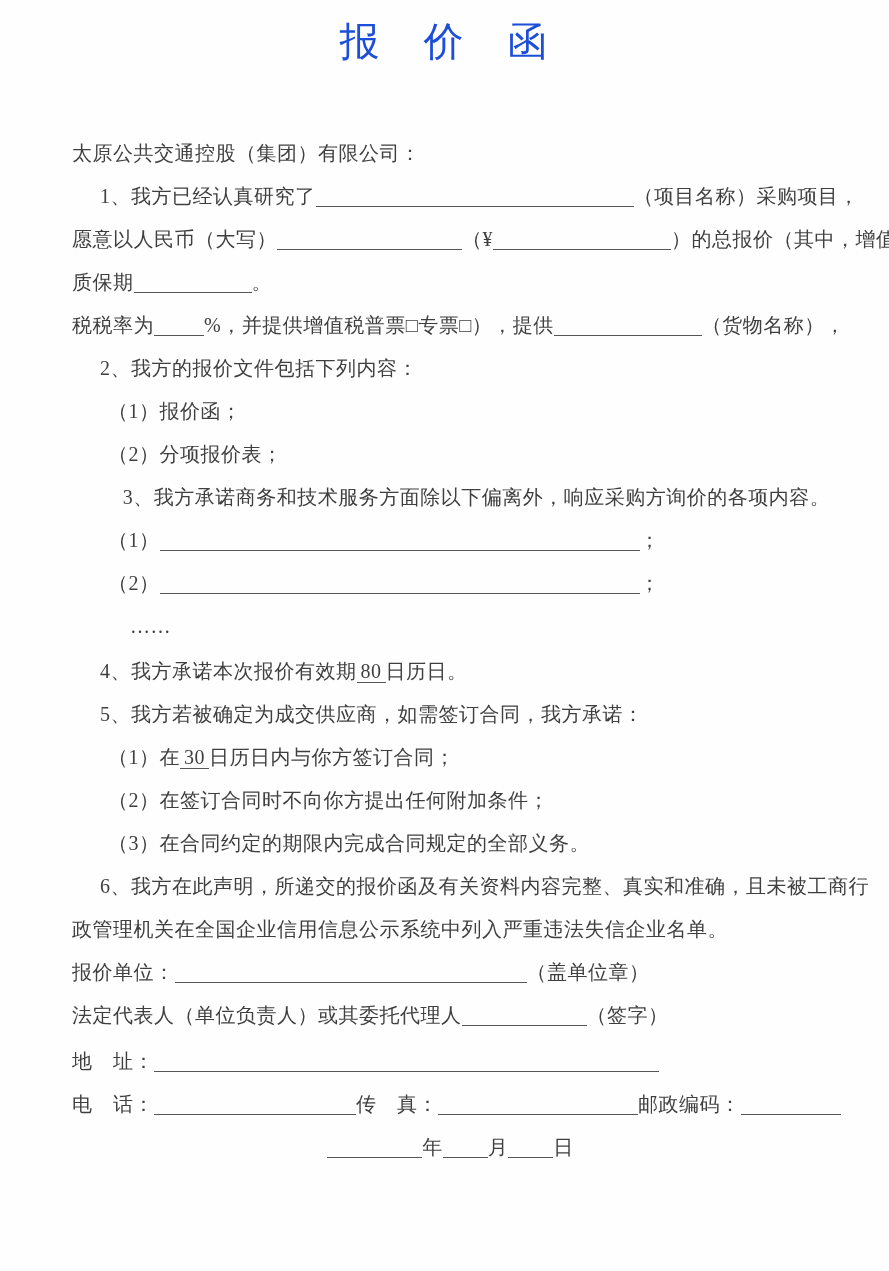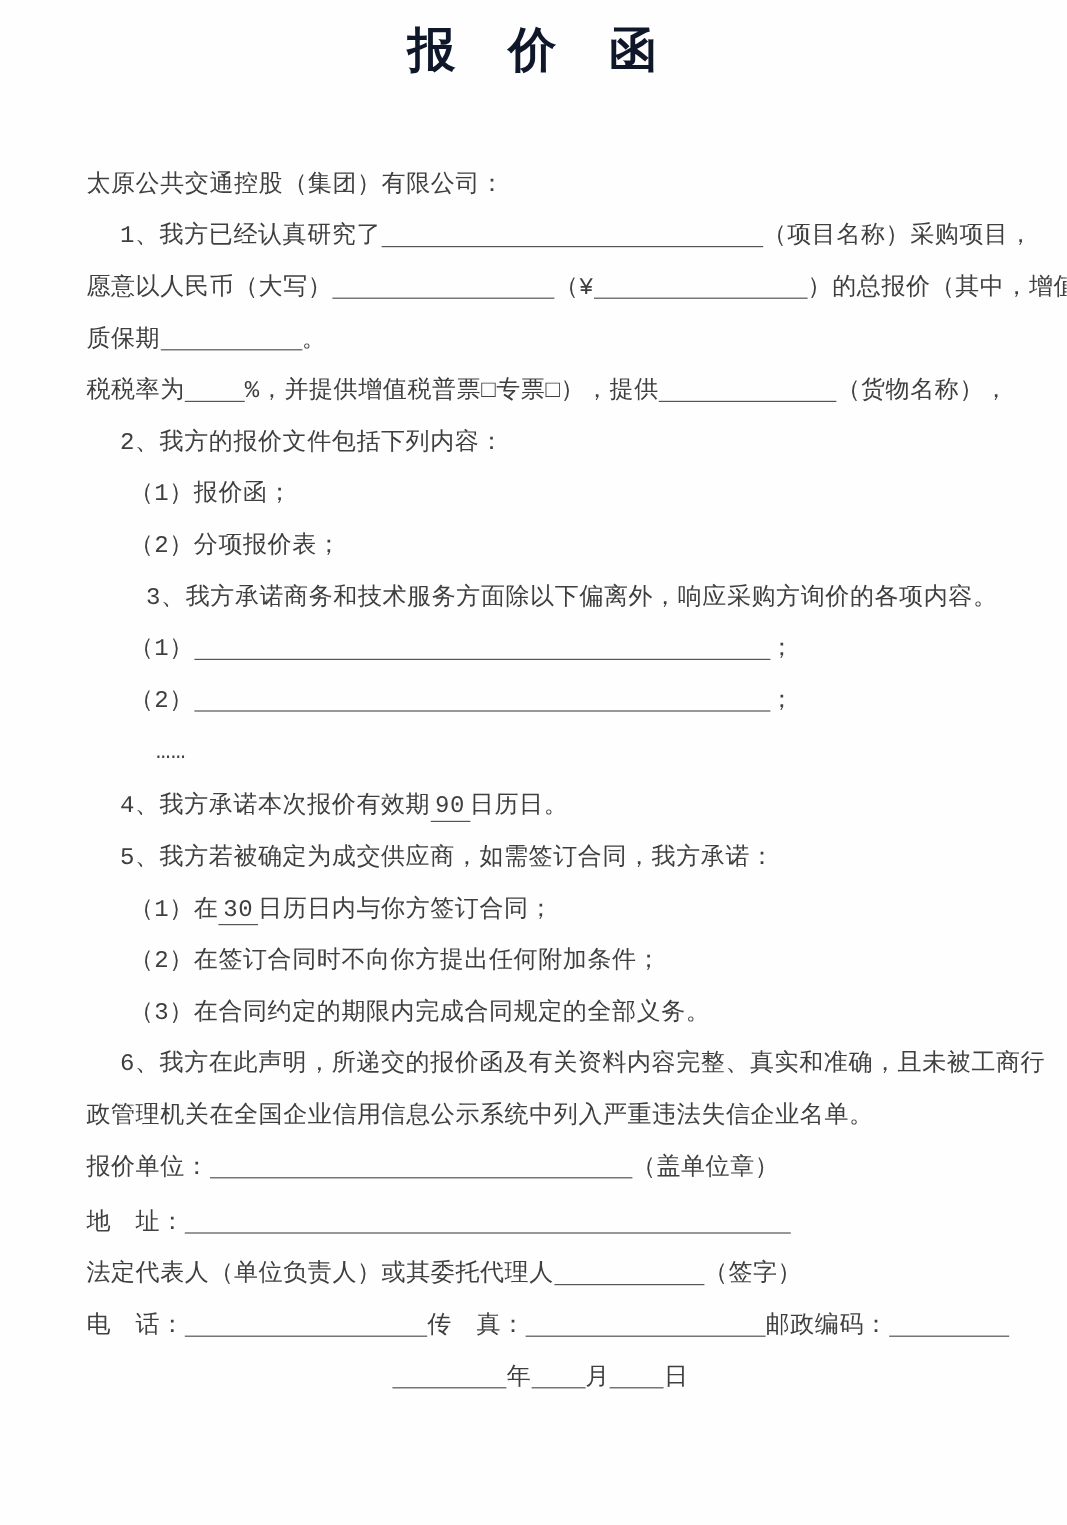--- a/index.html
+++ b/index.html
@@ -19,38 +19,37 @@
     font-family: "Liberation Serif", "DejaVu Serif", serif;
     overflow: hidden;
   }
   .doc-title {
     margin: 0 0 64px 0;
     padding-right: 36px;
     height: 52px;
     line-height: 52px;
     text-align: center;
     font-size: 40px;
-    font-weight: bold;
+    font-weight: normal;
     letter-spacing: 2px;
-    color: #0f172a;
+    color: #1d4ed8;
     white-space: nowrap;
   }
   .doc-body .line {
     height: 43px;
     line-height: 43px;
     font-size: 20px;
     white-space: nowrap;
   }
   .line.right {
     text-align: center;
     padding-right: 24px;
   }
   .seg {
     letter-spacing: 0.5px;
-    font-family: Liberation Mono, monospace;
   }
   .blank {
     display: inline-block;
     height: 1em;
     border-bottom: 1.4px solid #555555;
     vertical-align: -4px;
   }
   .utext {
     border-bottom: 1.4px solid #555555;
     padding: 0 4px;
@@ -67,26 +66,26 @@
       <div class="line"><span class="seg">愿意以人民币（大写）</span><span class="blank" style="width: 185px; border-bottom-color: rgb(85, 85, 85);"></span><span class="seg">（¥</span><span class="blank" style="width: 178px; border-bottom-color: rgb(85, 85, 85);"></span><span class="seg">）的总报价（其中，增值</span></div>
       <div class="line"><span class="seg">质保期</span><span class="blank" style="width: 118px; border-bottom-color: rgb(85, 85, 85);"></span><span class="seg">。</span></div>
       <div class="line"><span class="seg">税税率为</span><span class="blank" style="width: 50px; border-bottom-color: rgb(85, 85, 85);"></span><span class="seg">%，并提供增值税普票□专票□），提供</span><span class="blank" style="width: 148px; border-bottom-color: rgb(85, 85, 85);"></span><span class="seg">（货物名称），</span></div>
       <div class="line" style="padding-left: 28px;"><span class="seg">2、我方的报价文件包括下列内容：</span></div>
       <div class="line" style="padding-left: 36px;"><span class="seg">（1）报价函；</span></div>
       <div class="line" style="padding-left: 36px;"><span class="seg">（2）分项报价表；</span></div>
       <div class="line" style="padding-left: 28px; text-align: center;"><span class="seg">3、我方承诺商务和技术服务方面除以下偏离外，响应采购方询价的各项内容。</span></div>
       <div class="line" style="padding-left: 36px;"><span class="seg">（1）</span><span class="blank" style="width: 480px; border-bottom-color: rgb(85, 85, 85);"></span><span class="seg">；</span></div>
       <div class="line" style="padding-left: 36px;"><span class="seg">（2）</span><span class="blank" style="width: 480px; border-bottom-color: rgb(85, 85, 85);"></span><span class="seg">；</span></div>
       <div class="line" style="padding-left: 58px;"><span class="seg">……</span></div>
-      <div class="line" style="padding-left: 28px; margin-top: 2px;"><span class="seg">4、我方承诺本次报价有效期</span><span class="seg utext">90</span><span class="seg">日历日。</span></div>
+      <div class="line" style="padding-left: 28px; margin-top: 2px;"><span class="seg">4、我方承诺本次报价有效期</span><span class="seg utext">80</span><span class="seg">日历日。</span></div>
       <div class="line" style="padding-left: 28px;"><span class="seg">5、我方若被确定为成交供应商，如需签订合同，我方承诺：</span></div>
       <div class="line" style="padding-left: 36px;"><span class="seg">（1）在</span><span class="seg utext">30</span><span class="seg">日历日内与你方签订合同；</span></div>
       <div class="line" style="padding-left: 36px;"><span class="seg">（2）在签订合同时不向你方提出任何附加条件；</span></div>
       <div class="line" style="padding-left: 36px;"><span class="seg">（3）在合同约定的期限内完成合同规定的全部义务。</span></div>
       <div class="line" style="padding-left: 28px;"><span class="seg">6、我方在此声明，所递交的报价函及有关资料内容完整、真实和准确，且未被工商行</span></div>
       <div class="line"><span class="seg">政管理机关在全国企业信用信息公示系统中列入严重违法失信企业名单。</span></div>
       <div class="line"><span class="seg">报价单位：</span><span class="blank" style="width: 352px; border-bottom-color: rgb(85, 85, 85);"></span><span class="seg">（盖单位章）</span></div>
+      <div class="line"><span class="seg">法定代表人（单位负责人）或其委托代理人</span><span class="blank" style="width: 125px; border-bottom-color: rgb(85, 85, 85);"></span><span class="seg">（签字）</span></div>
       <div class="line" style="margin-top: 3px;"><span class="seg">地　址：</span><span class="blank" style="width: 505px; border-bottom-color: rgb(85, 85, 85);"></span></div>
-      <div class="line"><span class="seg">法定代表人（单位负责人）或其委托代理人</span><span class="blank" style="width: 125px; border-bottom-color: rgb(85, 85, 85);"></span><span class="seg">（签字）</span></div>
       <div class="line"><span class="seg">电　话：</span><span class="blank" style="width: 202px; border-bottom-color: rgb(85, 85, 85);"></span><span class="seg">传　真：</span><span class="blank" style="width: 200px; border-bottom-color: rgb(85, 85, 85);"></span><span class="seg">邮政编码：</span><span class="blank" style="width: 100px; border-bottom-color: rgb(85, 85, 85);"></span></div>
       <div class="line right"><span class="blank" style="width: 95px; border-bottom-color: rgb(85, 85, 85);"></span><span class="seg">年</span><span class="blank" style="width: 45px; border-bottom-color: rgb(85, 85, 85);"></span><span class="seg">月</span><span class="blank" style="width: 45px; border-bottom-color: rgb(85, 85, 85);"></span><span class="seg">日</span></div>
     </div>
 </div>
 
 </body></html>

